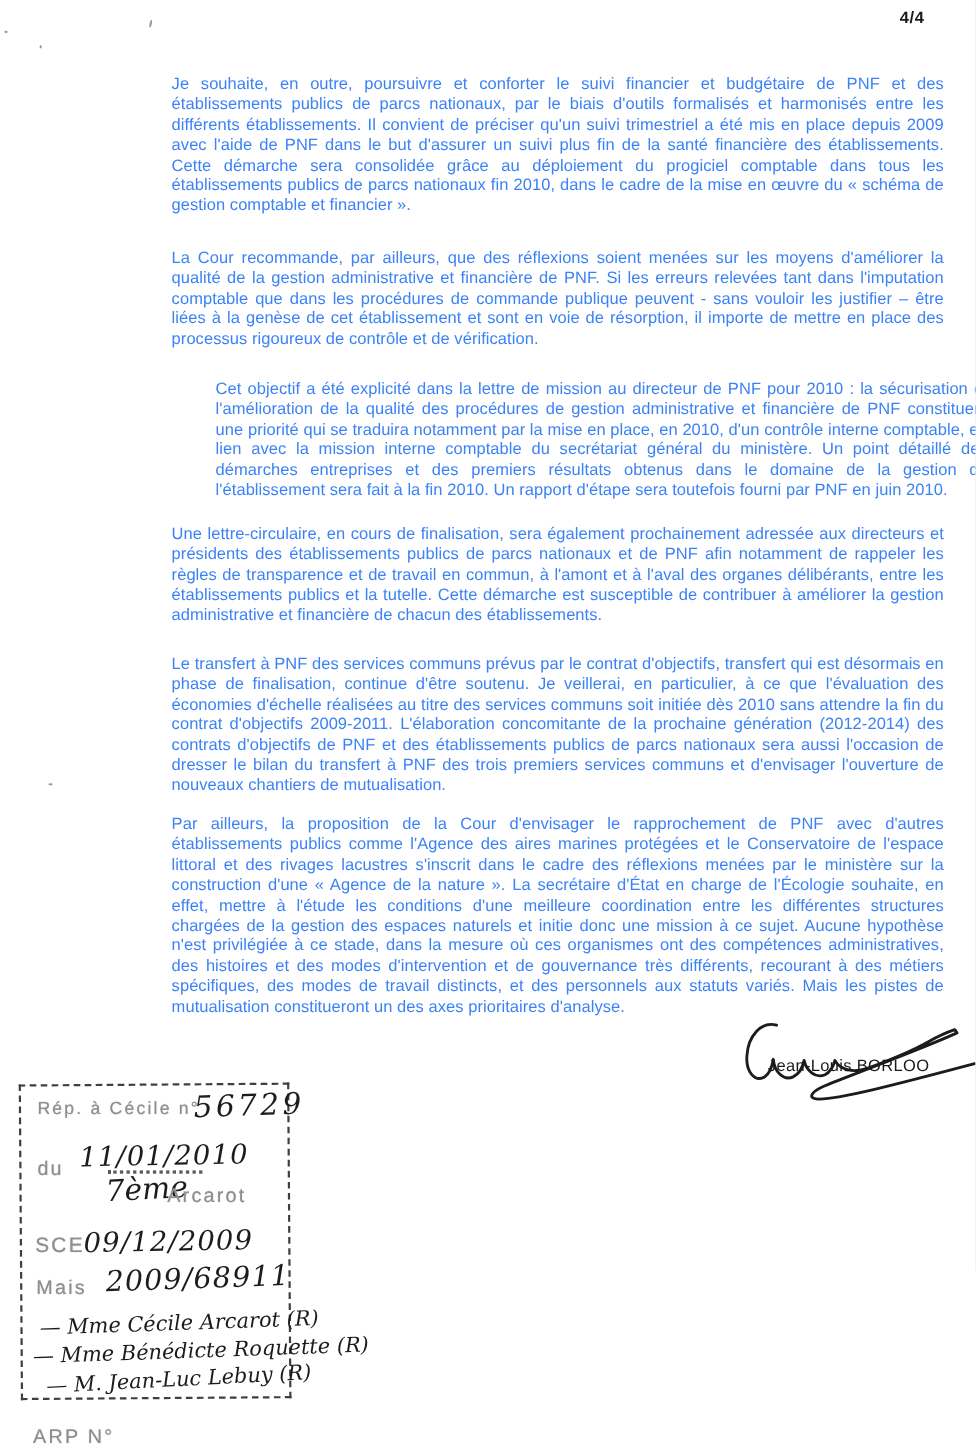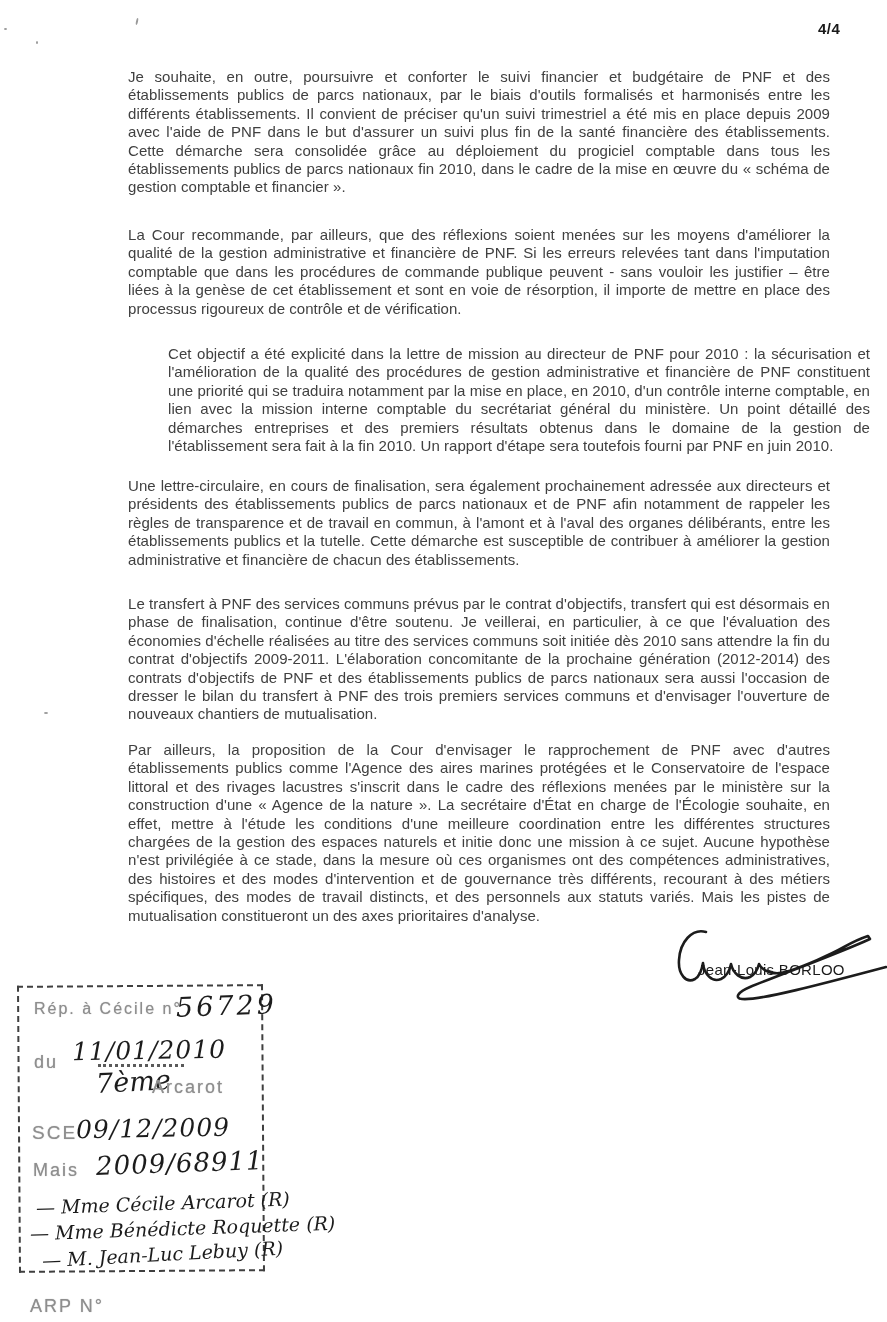--- a/index.html
+++ b/index.html
@@ -11,30 +11,30 @@
     position: relative;
     width: 887px;
     height: 1322px;
     background: #ffffff;
     overflow: hidden;
     font-family: "Liberation Sans", sans-serif;
     color: #161616;
   }
   .page-number {
     position: absolute;
-    top: 20px;
+    top: 8px;
     left: 818px;
     font-size: 15px;
     font-weight: 700;
     letter-spacing: 0.5px;
     color: #1a1a1a;
   }
-  .para { position: absolute; left: 128px; width: 702px; margin: 0;
+  .para { position: absolute; left: 156px; width: 702px; margin: 0;
     font-size: 15px; line-height: 18.4px; text-align: justify;
-    color: #404040; letter-spacing: 0.05px; }
+    color: #3b82f6; letter-spacing: 0.05px; }
   .p1 { top: 68px; }
   .p2 { top: 226px; }
   .p3 { top: 345px; margin-left: 40px; }
   .p4 { top: 477px; }
   .p5 { top: 595px; }
   .p6 { top: 741px; }
 
   .signature-svg {
     position: absolute;
     left: 662px;

